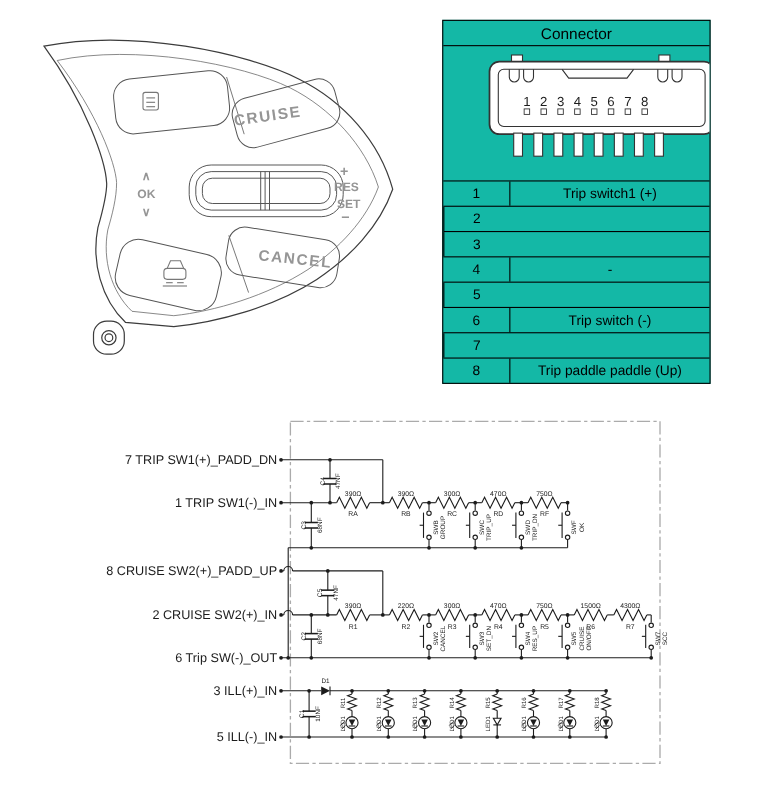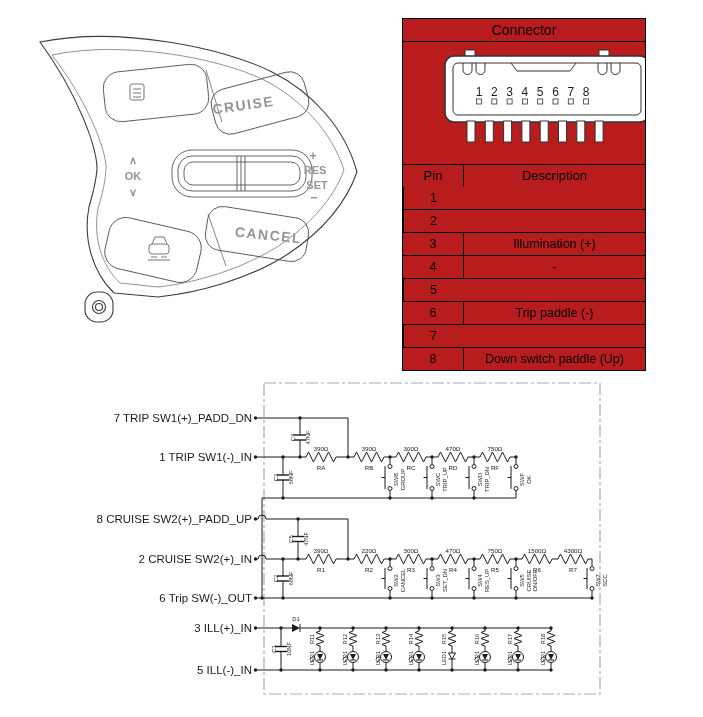--- a/index.html
+++ b/index.html
@@ -1,21 +1,21 @@
 <!DOCTYPE html>
 <html><head>
 <meta charset="utf-8">
 <style>
   html,body{margin:0;padding:0;background:#fff;}
   .page{position:relative;width:703px;height:717px;background:#fff;overflow:hidden;
         font-family:"Liberation Sans", sans-serif;color:#000;}
   svg text{font-family:"Liberation Sans", sans-serif;}
   
   .connector-panel{position:absolute;left:402px;top:18px;width:244px;border:1px solid #000;
-                   box-sizing:border-box;background:#b91c1c;}
+                   box-sizing:border-box;background:#14b8a6;}
   .panel-title{height:22px;line-height:22px;text-align:center;font-size:14px;
                border-bottom:1px solid #000;}
   .panel-image{height:122px;border-bottom:1px solid #000;display:flex;align-items:center;justify-content:center;}
   .pt-row{display:grid;grid-template-columns:60px 1fr;}
   .pt-row > div{height:22px;line-height:22px;text-align:center;font-size:12.5px;box-sizing:border-box;}
   .pt-row > div:last-child{border-left:1px solid #000;}
   .pt-row + .pt-row{border-top:1px solid #000;}
   .pt-head > div{font-size:13px;}
   .abs{position:absolute;left:0;top:0;}
 </style>
@@ -118,52 +118,48 @@
             <text x="152.5" y="53" font-size="12" text-anchor="middle" fill="#1c1c1c">6</text>
             <rect x="150" y="56" width="5" height="5" fill="none" stroke="#333" stroke-width="0.8"></rect>
             <text x="167.8" y="53" font-size="12" text-anchor="middle" fill="#1c1c1c">7</text>
             <rect x="165.3" y="56" width="5" height="5" fill="none" stroke="#333" stroke-width="0.8"></rect>
             <text x="183.10000000000002" y="53" font-size="12" text-anchor="middle" fill="#1c1c1c">8</text>
             <rect x="180.60000000000002" y="56" width="5" height="5" fill="none" stroke="#333" stroke-width="0.8"></rect>
           </g>
         </svg>
     </div>
     <div>
-      <div class="pt-row pt-head">
-        <div>Pin</div>
-        <div>Description</div>
-      </div>
       <div>
           <div class="pt-row">
             <div>1</div>
+            <div>Trip switch1 (+)</div>
           </div>
           <div class="pt-row">
             <div>2</div>
           </div>
           <div class="pt-row">
             <div>3</div>
-            <div>Illumination (+)</div>
           </div>
           <div class="pt-row">
             <div>4</div>
             <div>-</div>
           </div>
           <div class="pt-row">
             <div>5</div>
           </div>
           <div class="pt-row">
             <div>6</div>
-            <div>Trip paddle (-)</div>
+            <div>Trip switch (-)</div>
           </div>
           <div class="pt-row">
             <div>7</div>
           </div>
           <div class="pt-row">
             <div>8</div>
-            <div>Down switch paddle (Up)</div>
+            <div>Trip paddle paddle (Up)</div>
           </div>
         </div>
     </div>
   </div>
 
   <svg id="schematic-svg" class="abs" width="703" height="717">
       <rect x="264" y="383" width="336" height="311" fill="none" stroke="#ababab" stroke-width="1.2" stroke-dasharray="12 3 3 3"></rect>
       <g>
         <text x="252" y="422" font-size="11.5" text-anchor="end" fill="#1c1c1c">7 TRIP SW1(+)_PADD_DN</text>
         <circle cx="255.5" cy="418" r="1.7" fill="#1c1c1c"></circle>

